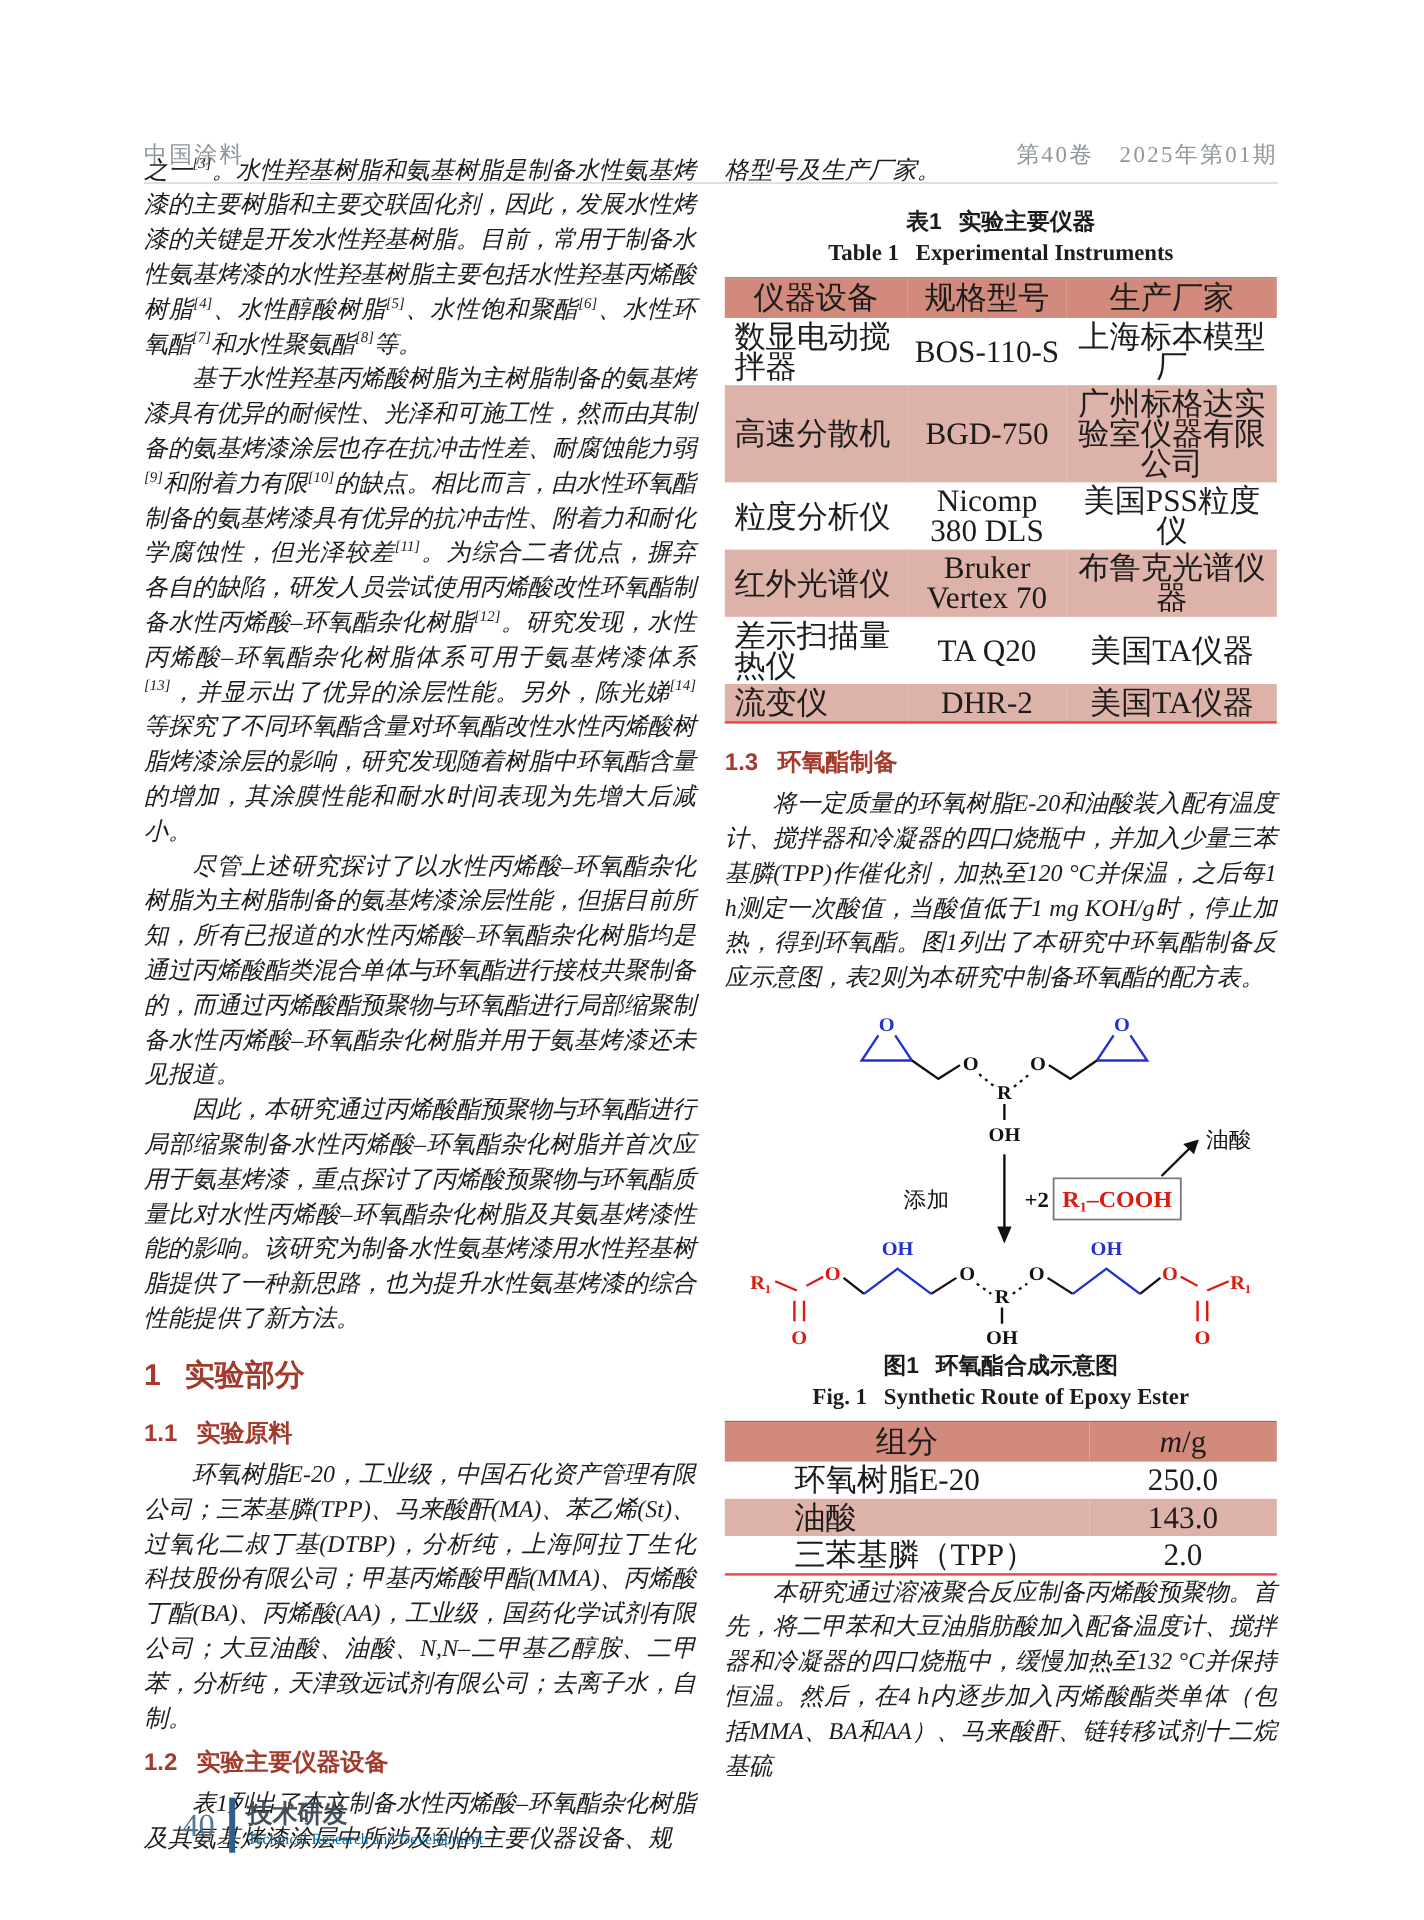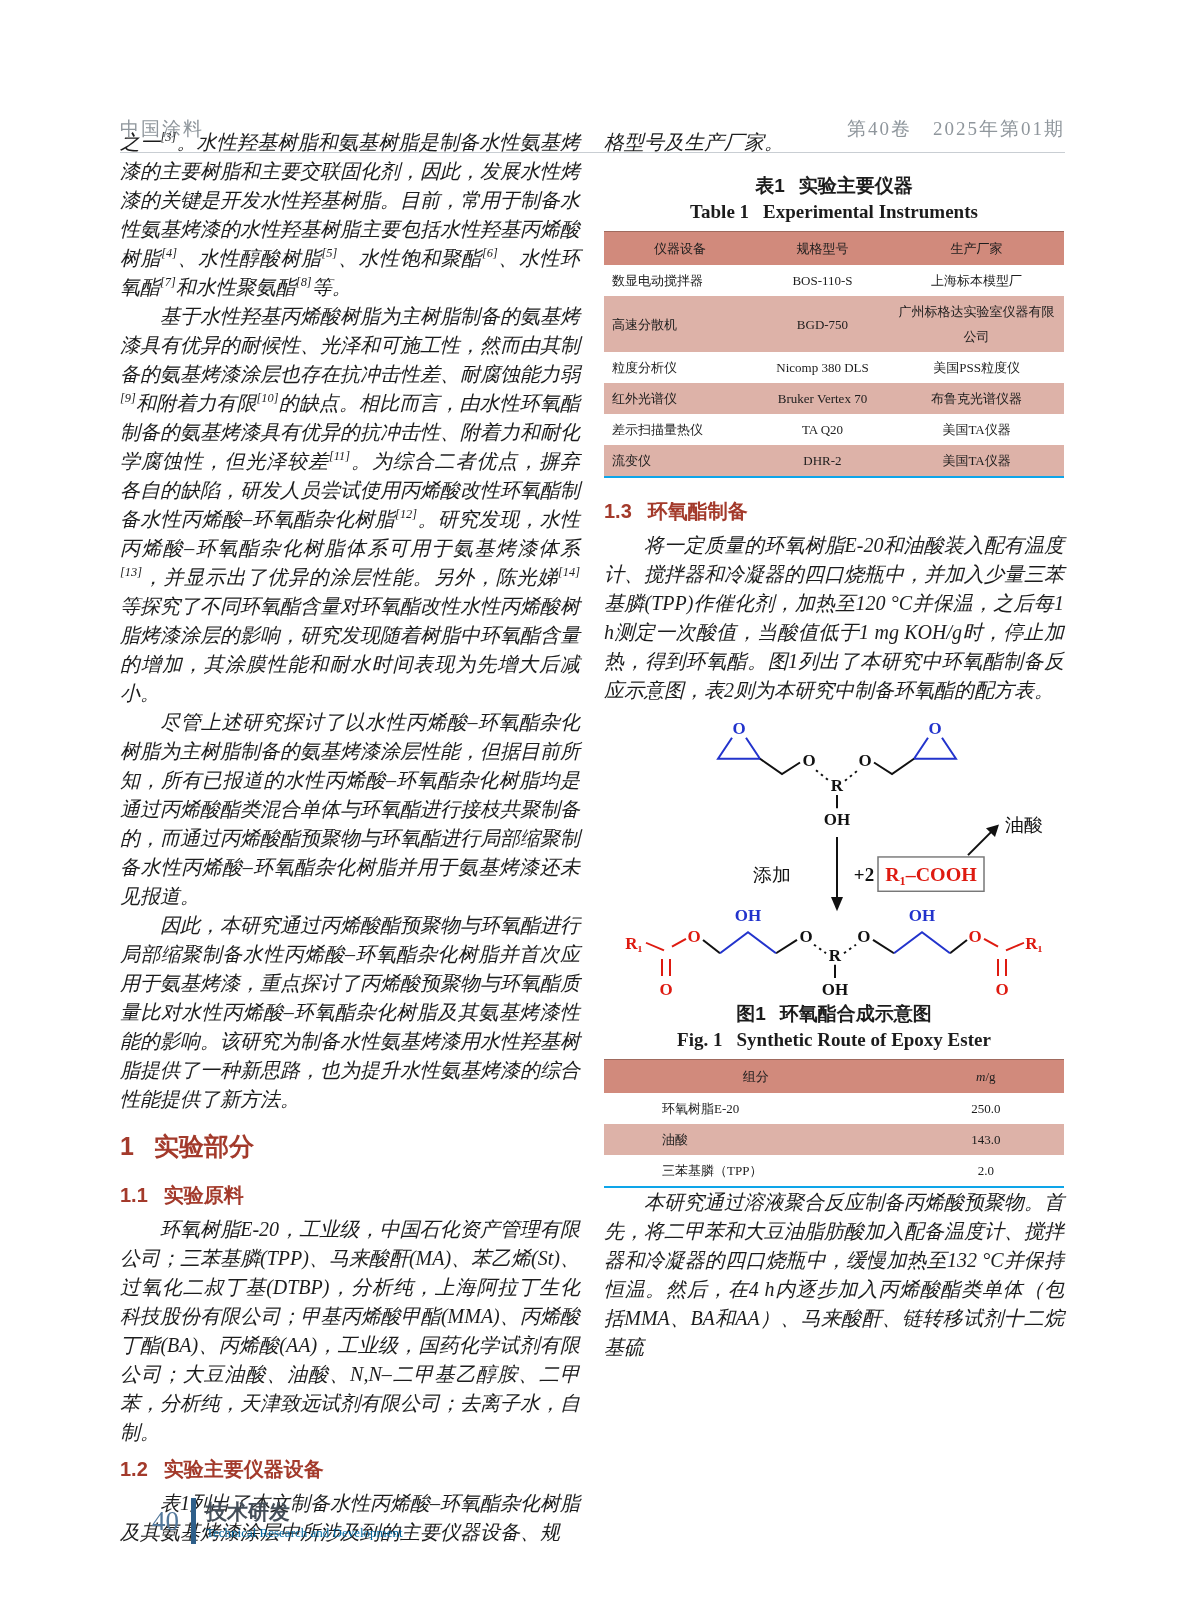--- a/index.html
+++ b/index.html
@@ -32,22 +32,22 @@
     font-family:"Liberation Sans","DejaVu Sans",sans-serif;font-weight:bold;
     color:#a33a2b;font-size:20px;line-height:27px;margin:9px 0 6px;text-align:left;
   }
   .h-sub .num{margin-right:16px;margin-top:12px;}
   
   .tcap{text-align:center;font-weight:bold;margin:16px 0 6px;text-indent:0;}
   .tcap .cn{font-family:"Liberation Sans","DejaVu Sans",sans-serif;font-size:19px;line-height:26px;}
   .tcap .en{font-family:"Liberation Serif","DejaVu Serif",serif;font-size:19px;line-height:26px;}
   .tcap .capnum{margin-right:14px;}
   
-  table{width:100%;border-collapse:collapse;font-size:13px;line-height:25px;
-        border-top:1px solid #a06a5e;border-bottom:2px solid #0ea5e9;text-align:center;}
+  table{width:100%;border-collapse:collapse;font-size:26px;line-height:25px;
+        border-top:1px solid #a06a5e;border-bottom:2px solid #ef4444;text-align:center;}
   th{background:#d18a7c;font-weight:normal;padding:4px 3px;}
   td{padding:3px 3px;}
   tr.alt td{background:#ddb2a8;}
   .t1 .c1{text-align:left;padding-left:8px;}
   .t2 .c1{text-align:left;padding-left:58px;}
   .t2 .c2{width:34%;}
   .mit{font-style:italic;}
   
   figure{margin:8px 0 0;text-align:center;text-indent:0;}
   figure svg{display:block;margin:0 auto;}

